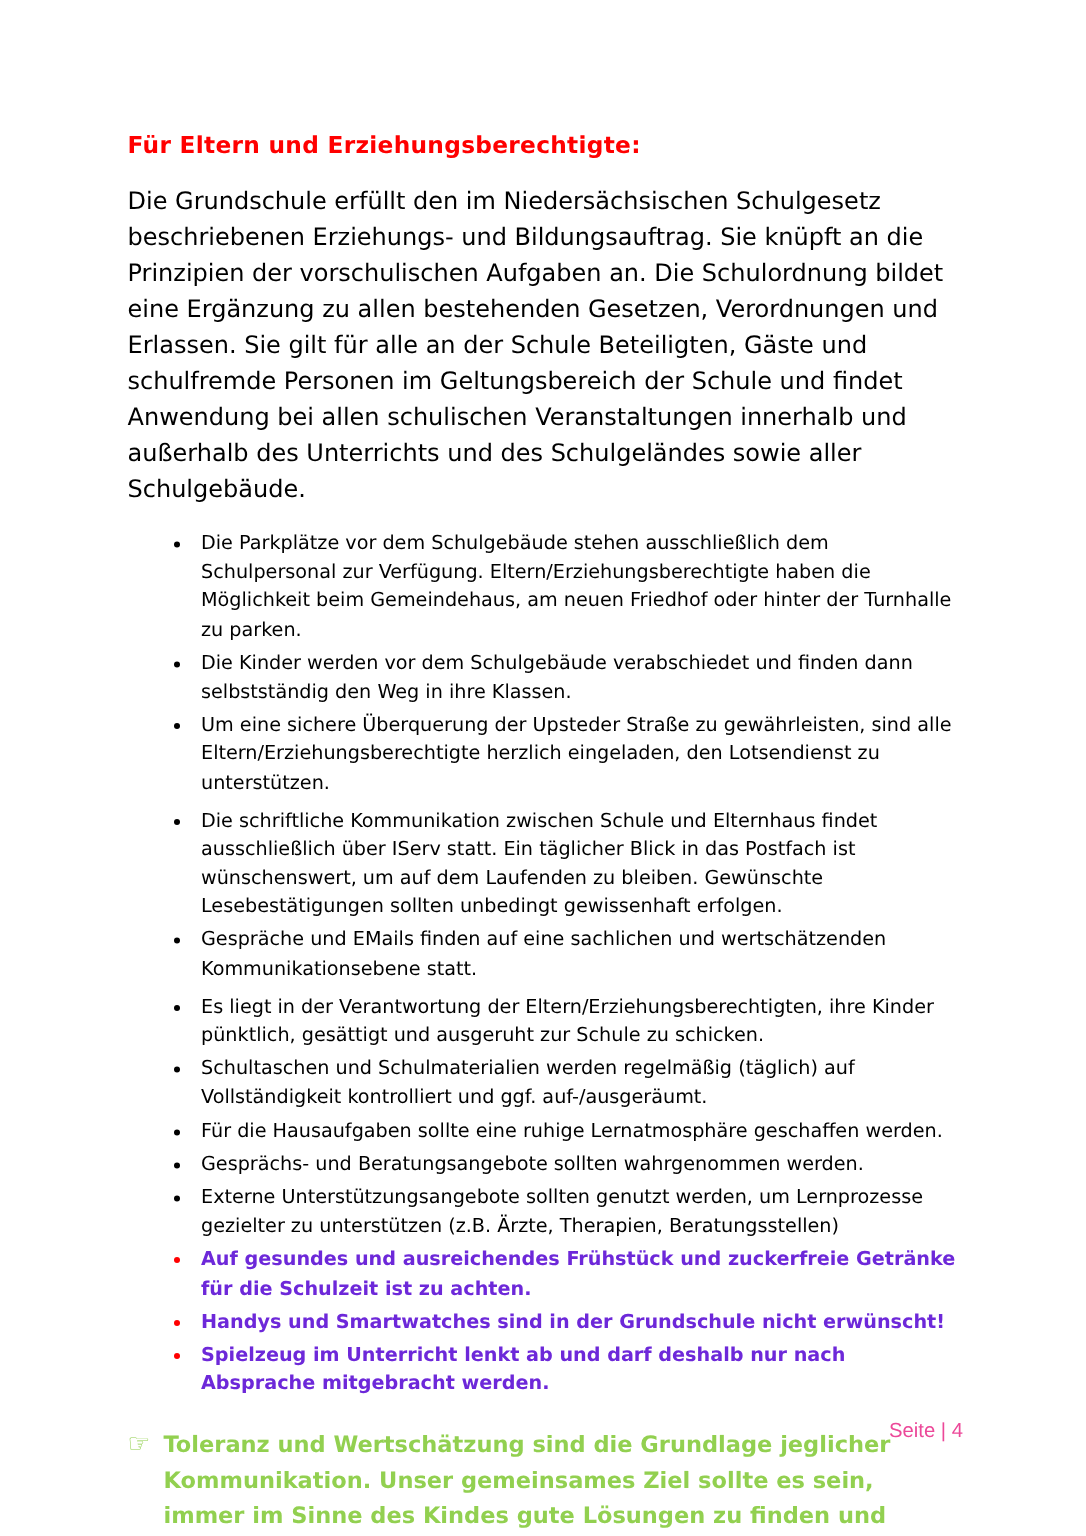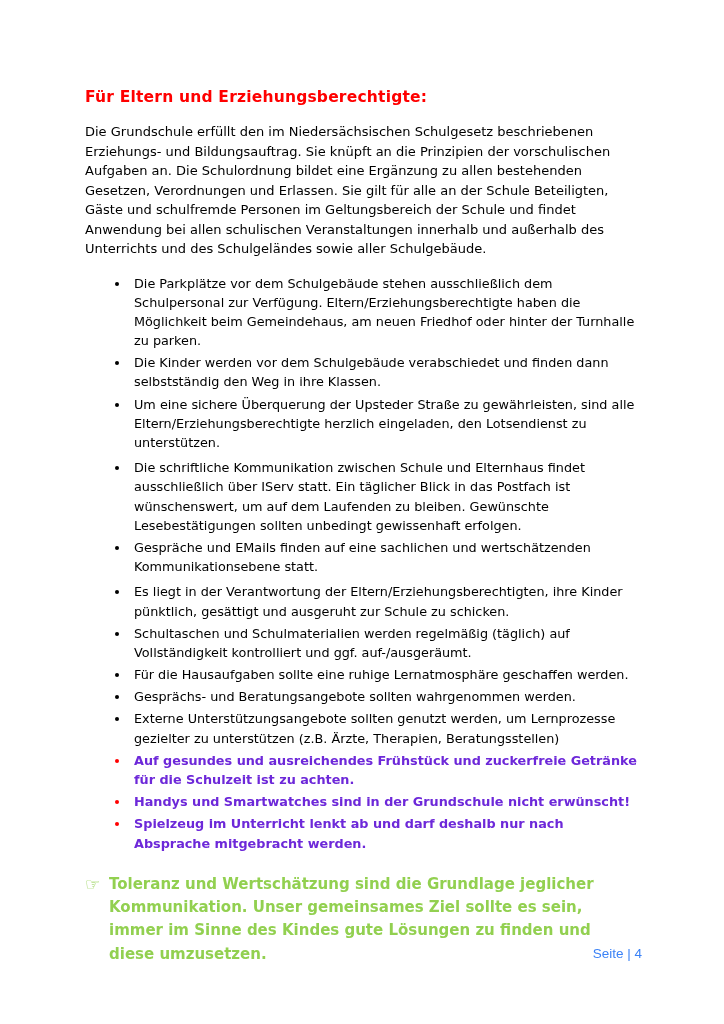--- a/index.html
+++ b/index.html
@@ -24,21 +24,21 @@
 
   h1.doc-title {
     color: #ff0000;
     font-size: 15.5px;
     font-weight: bold;
     letter-spacing: 0.2px;
     margin-bottom: 16px;
   }
 
   p.intro {
-    font-size: 13px;
+    font-size: 16px;
     line-height: 1.5;
     margin-bottom: 15px;
   }
 
   h2.section-heading {
     font-size: 13.5px;
     font-weight: bold;
     text-decoration: underline;
     text-underline-offset: 3px;
     margin-top: 14px;
@@ -79,21 +79,21 @@
     line-height: 1.35;
   }
   .closing .closing-text { flex: 1; }
 
   .footer {
     position: absolute;
     right: 82px;
     top: 946px;
     font-family: "Liberation Sans", sans-serif;
     font-size: 13.5px;
-    color: #3b82f6;
+    color: #ec4899;
   }
 </style>
 </head>
 <body>
 
 <div class="page">
   <div class="content">
 
     <h1 class="doc-title">Für Eltern und Erziehungsberechtigte:</h1>
 

